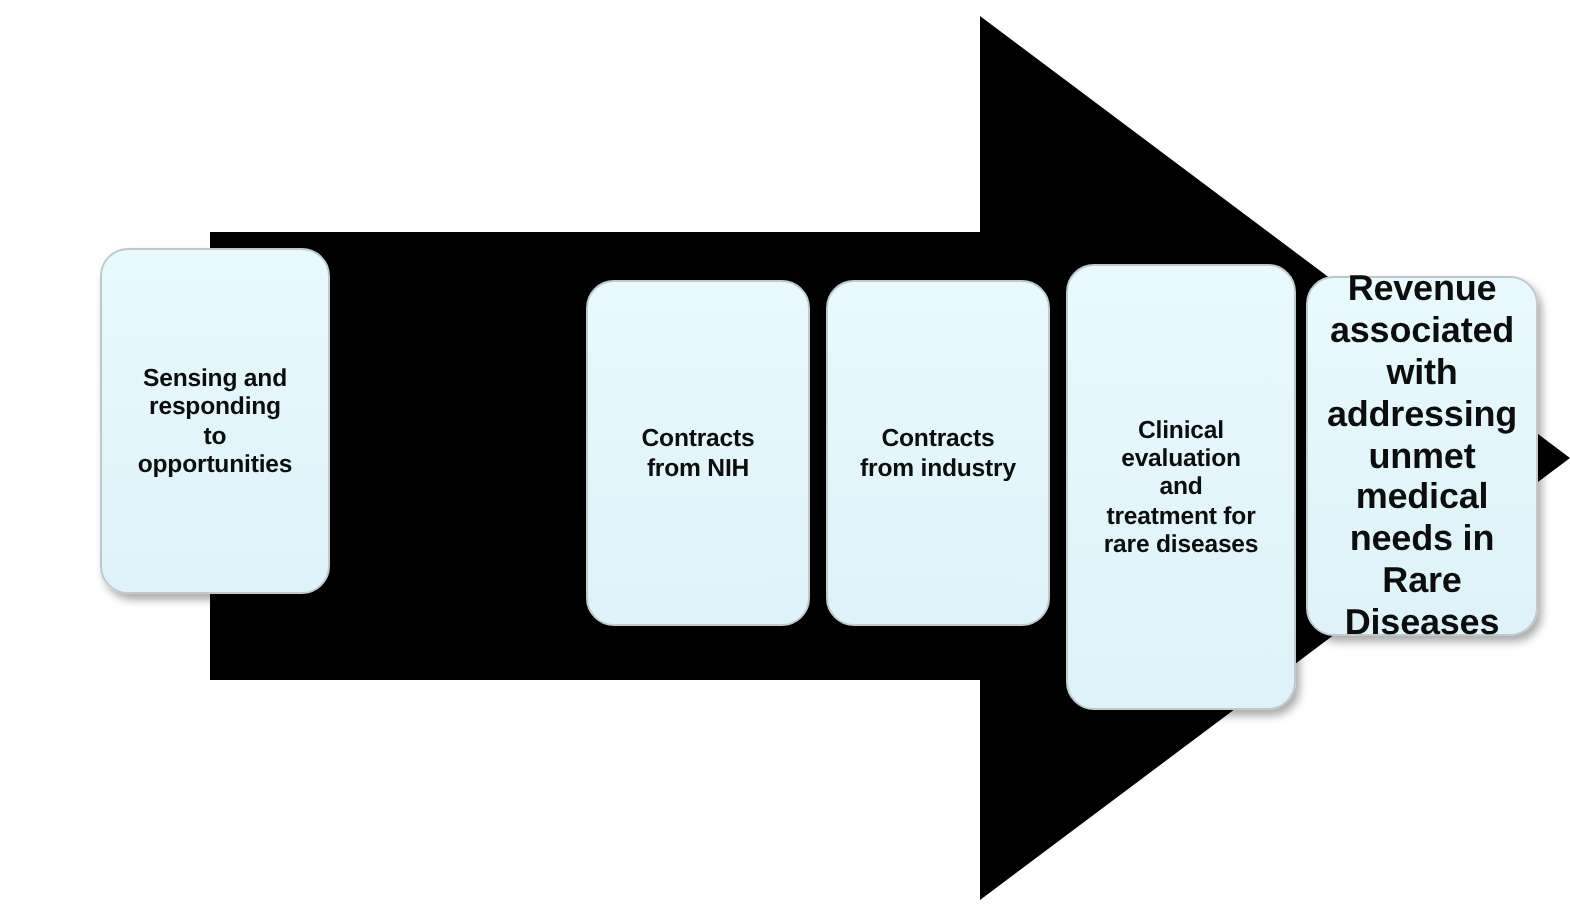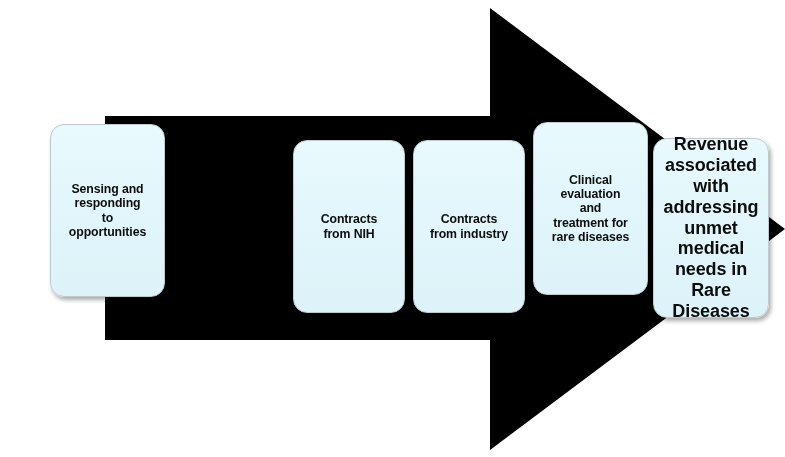--- a/index.html
+++ b/index.html
@@ -77,21 +77,21 @@
   <div class="stage-box" style="left:293px; top:140px; width:112px; height:173px;">
     <div class="stage-label">Contracts
 from NIH</div>
   </div>
 
   <div class="stage-box" style="left:413px; top:140px; width:112px; height:173px;">
     <div class="stage-label">Contracts
 from industry</div>
   </div>
 
-  <div class="stage-box" style="left:533px; top:122px; width:115px; height:173px;">
+  <div class="stage-box" style="left:533px; top:132px; width:115px; height:223px;">
     <div class="stage-label">Clinical
 evaluation
 and
 treatment for
 rare diseases</div>
   </div>
 
   <div class="stage-box tall" style="left:653px; top:138px; width:116px; height:180px;">
     <div class="stage-label">Revenue
 associated

